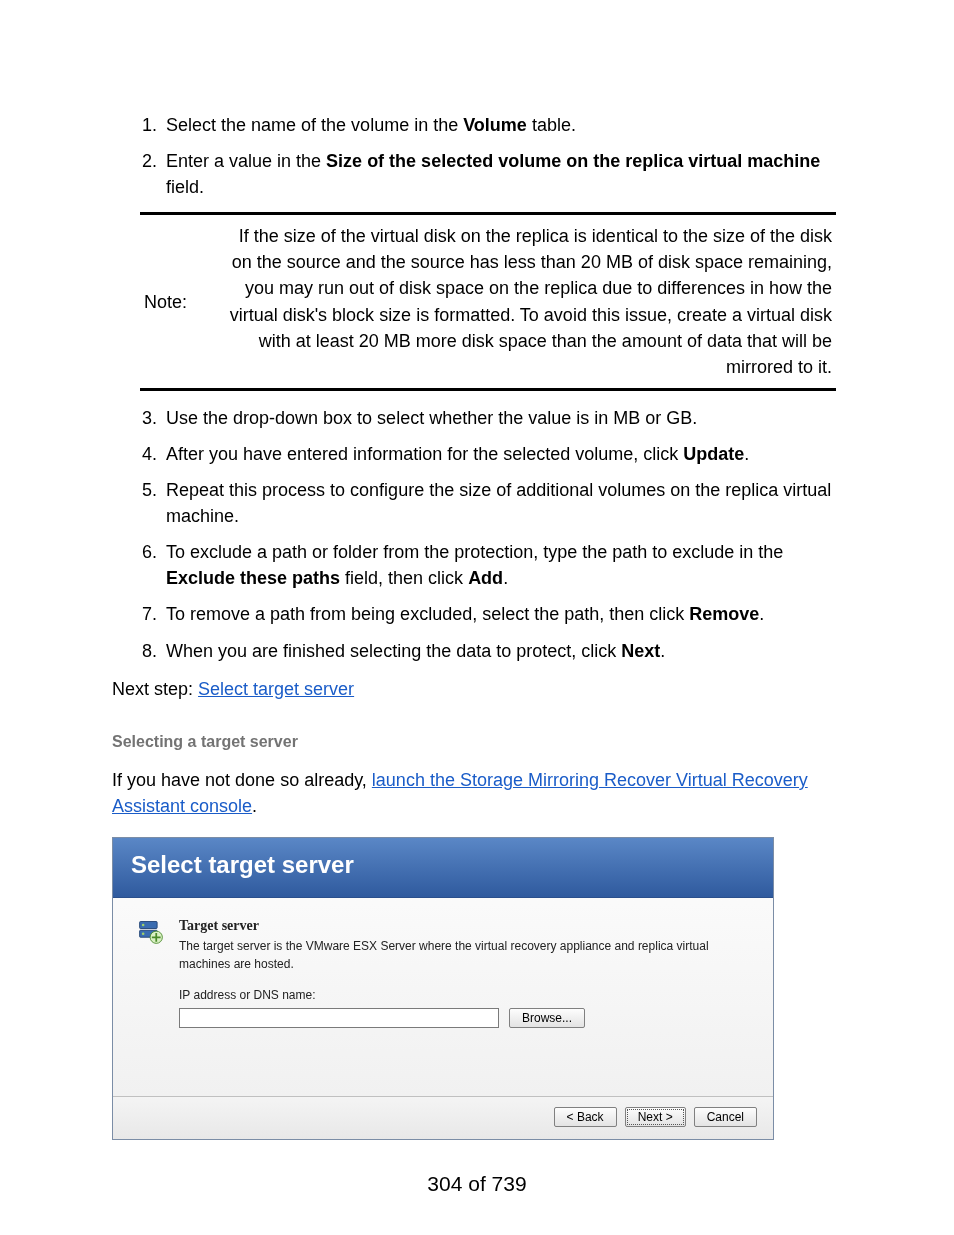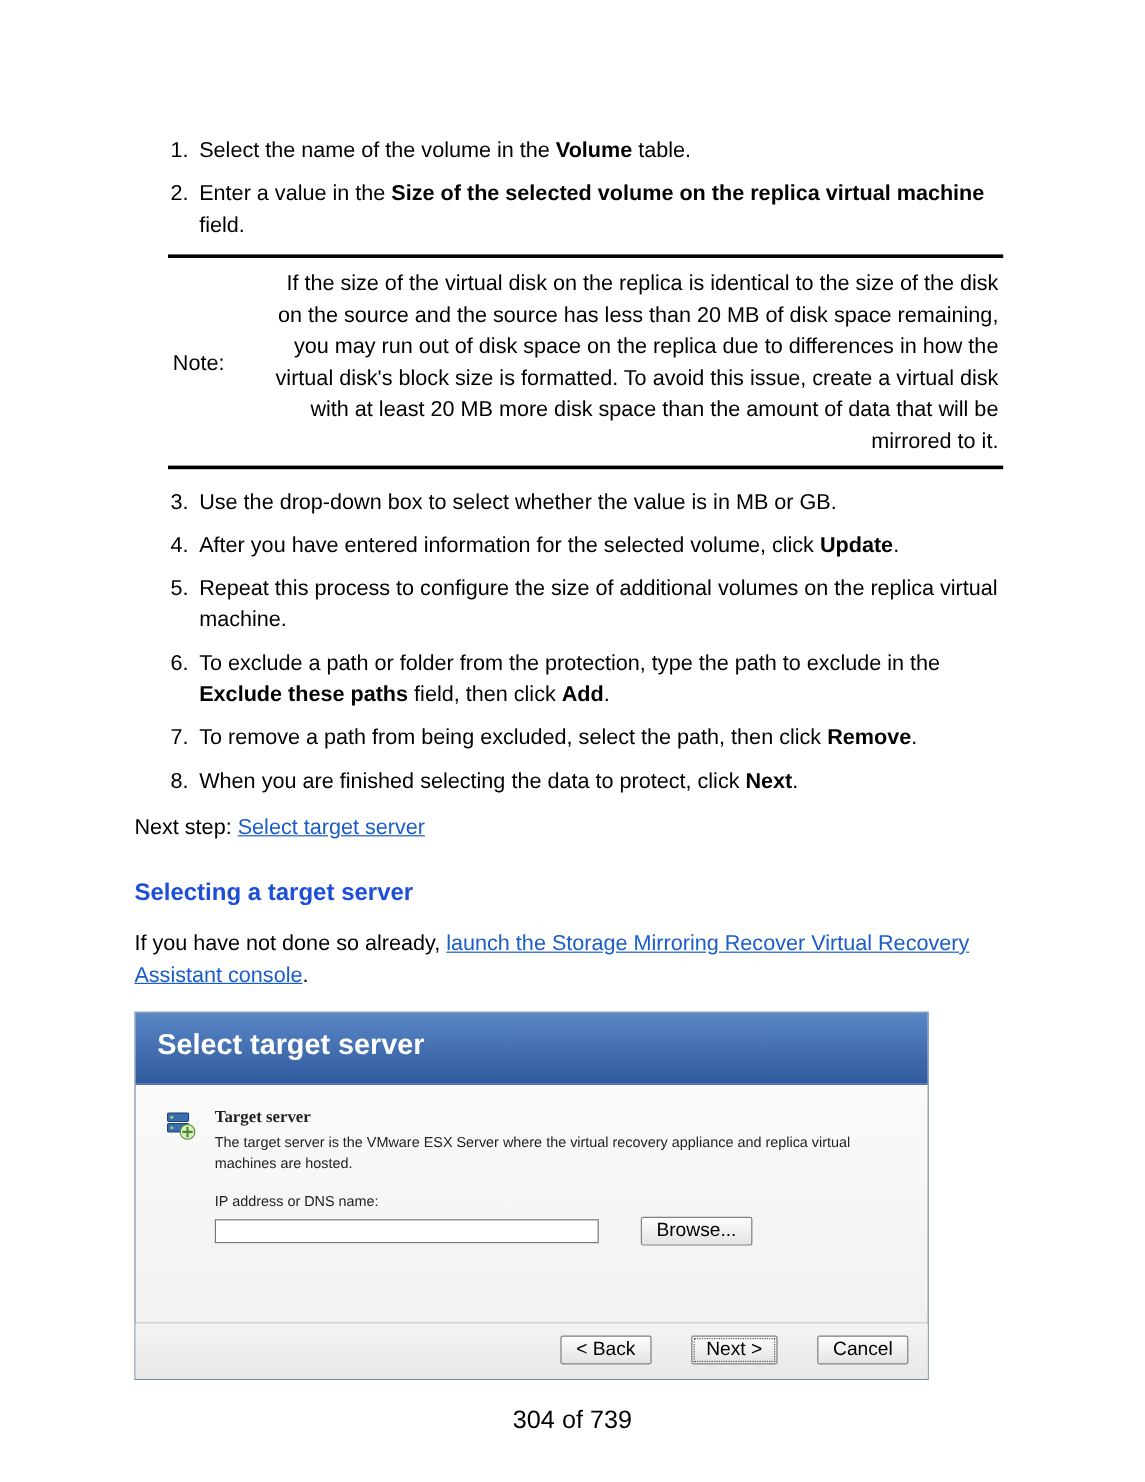--- a/index.html
+++ b/index.html
@@ -43,23 +43,23 @@
     flex: 1 1 auto;
     text-align: right;
   }
   .bold { font-weight: bold; margin-top: 19px; }
   .link {
     color: #1a5cc8;
     text-decoration: underline;
     cursor: pointer;
   }
   .section-heading {
-    color: #1d4ed8;
+    color: #737373;
     font-weight: bold;
-    font-size: 20px;
+    font-size: 16px;
     margin: 28px 0 14px 0;
   }
   .para { margin: 10px 0; }
   .nextstep { margin: 8px 0 0 0; }
 
   
   .wizard {
     margin-top: 18px;
     width: 660px;
     border: 1px solid #7b8da6;
@@ -115,24 +115,23 @@
     border: 1px solid #7a7a7a;
     background: #fff;
     box-sizing: border-box;
     padding: 0 4px;
     font-size: 12px;
   }
   .wizard-btn {
     border: 1px solid #808080;
     background: linear-gradient(#fdfdfd, #e3e3e3);
     padding: 2px 12px;
-    font-size: 16px;
+    font-size: 12px;
     cursor: pointer;
     border-radius: 2px;
-    margin-left: 25px;
   }
   .wizard-footer {
     padding: 10px 16px 12px 16px;
     display: flex;
     justify-content: flex-end;
     gap: 8px;
     background: linear-gradient(#f4f4f4, #e8e8e8);
   }
   .wizard-footer .wizard-btn.primary {
     outline: 1px dotted #555;

